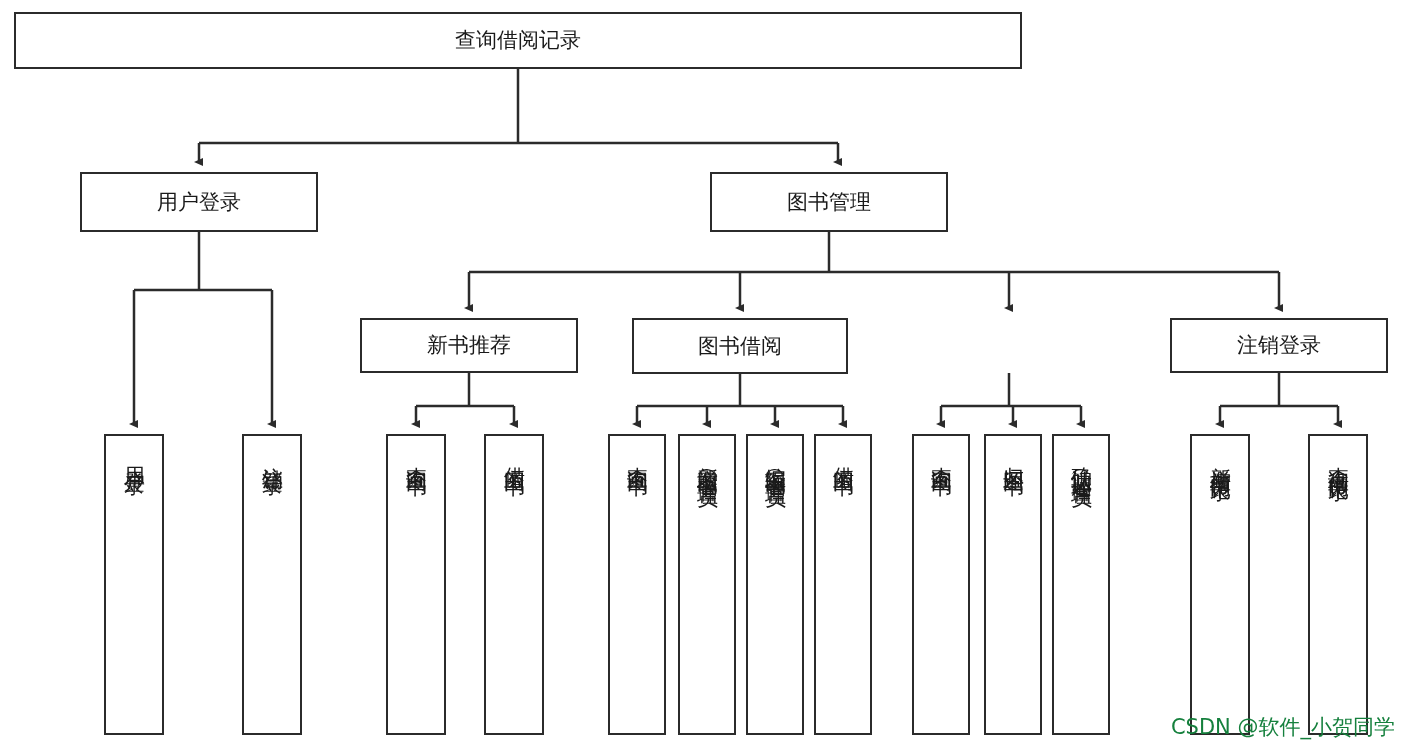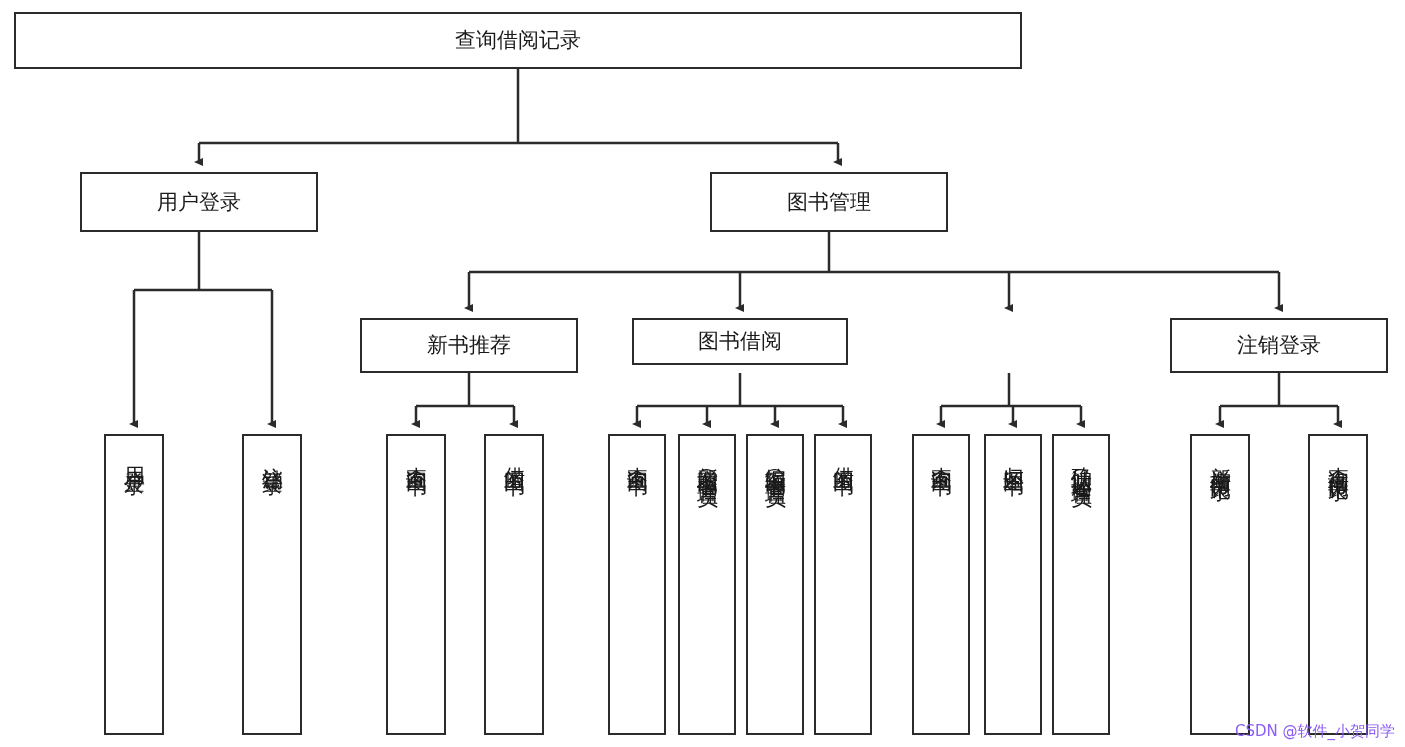--- a/index.html
+++ b/index.html
@@ -45,22 +45,22 @@
     letter-spacing:3px;
     line-height:1;
   }
   #root-node .node-label { font-size:21px; }
   .branch .node-label { font-size:21px; }
   .group .node-label { font-size:21px; }
   .vert .node-label { font-size:21px; }
   #watermark {
     position:absolute;
     right:10px; bottom:6px;
-    font-size:15px;
-    color:#8b5cf6;
+    font-size:21px;
+    color:#15803d;
     font-family:"DejaVu Sans","Liberation Sans",sans-serif;
     z-index:5;
     white-space:nowrap;
   }
 </style>
 </head>
 <body>
 
 <div id="diagram-root">
 
@@ -121,21 +121,21 @@
   <div class="node horiz branch" style="left:80px; top:172px; width:238px; height:60px;">
     <span class="node-label">用户登录</span>
   </div>
   <div class="node horiz group" style="left:360px; top:318px; width:218px; height:55px;">
     <span class="node-label">新书推荐</span>
   </div>
 
   <div class="node horiz branch" style="left:710px; top:172px; width:238px; height:60px;">
     <span class="node-label">图书管理</span>
   </div>
-  <div class="node horiz group" style="left:632px; top:318px; width:216px; height:47px;align-items:center;">
+  <div class="node horiz group" style="left:632px; top:318px; width:216px; height:56px;align-items:center;">
     <span class="node-label">图书借阅</span>
   </div>
   <div class="node horiz group" style="left:1170px; top:318px; width:218px; height:55px;">
     <span class="node-label">注销登录</span>
   </div>
 
   <div class="node vert" style="left:104px; top:434px; width:60px; height:301px;">
     <span class="node-label">用户登录</span>
   </div>
   <div class="node vert" style="left:242px; top:434px; width:60px; height:301px;">

